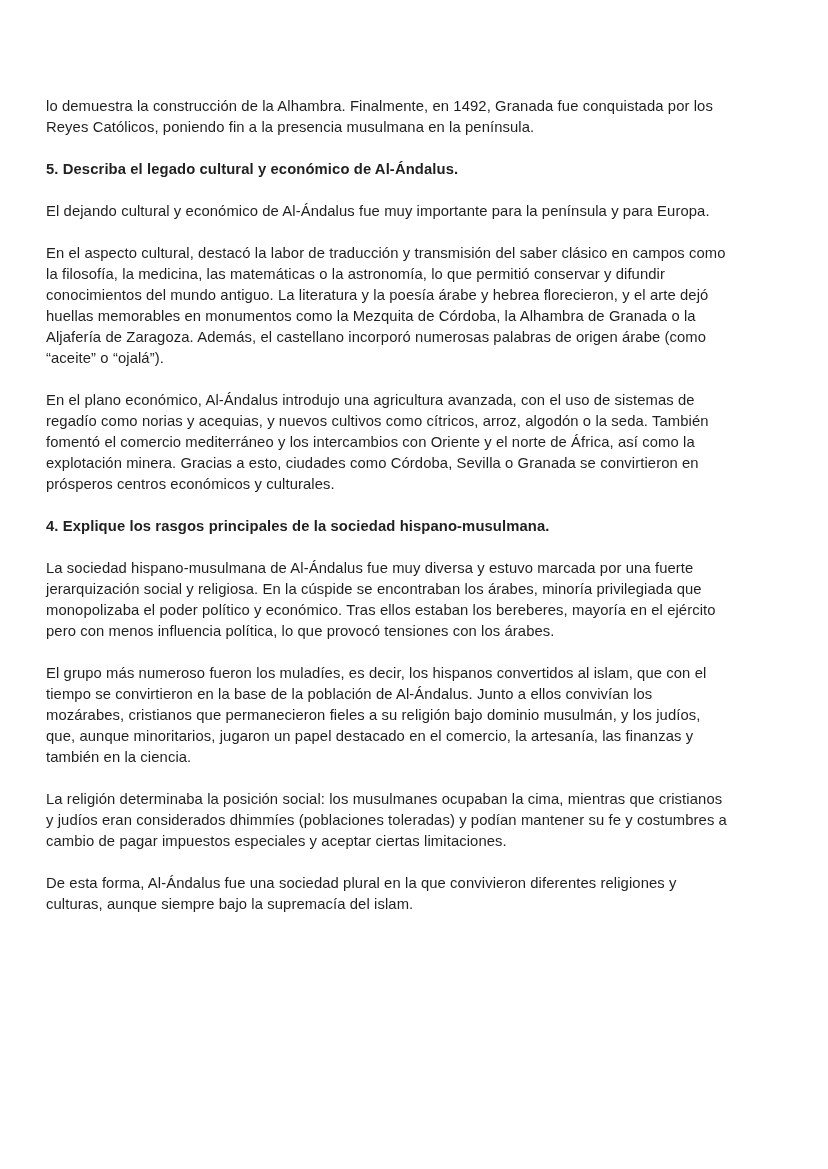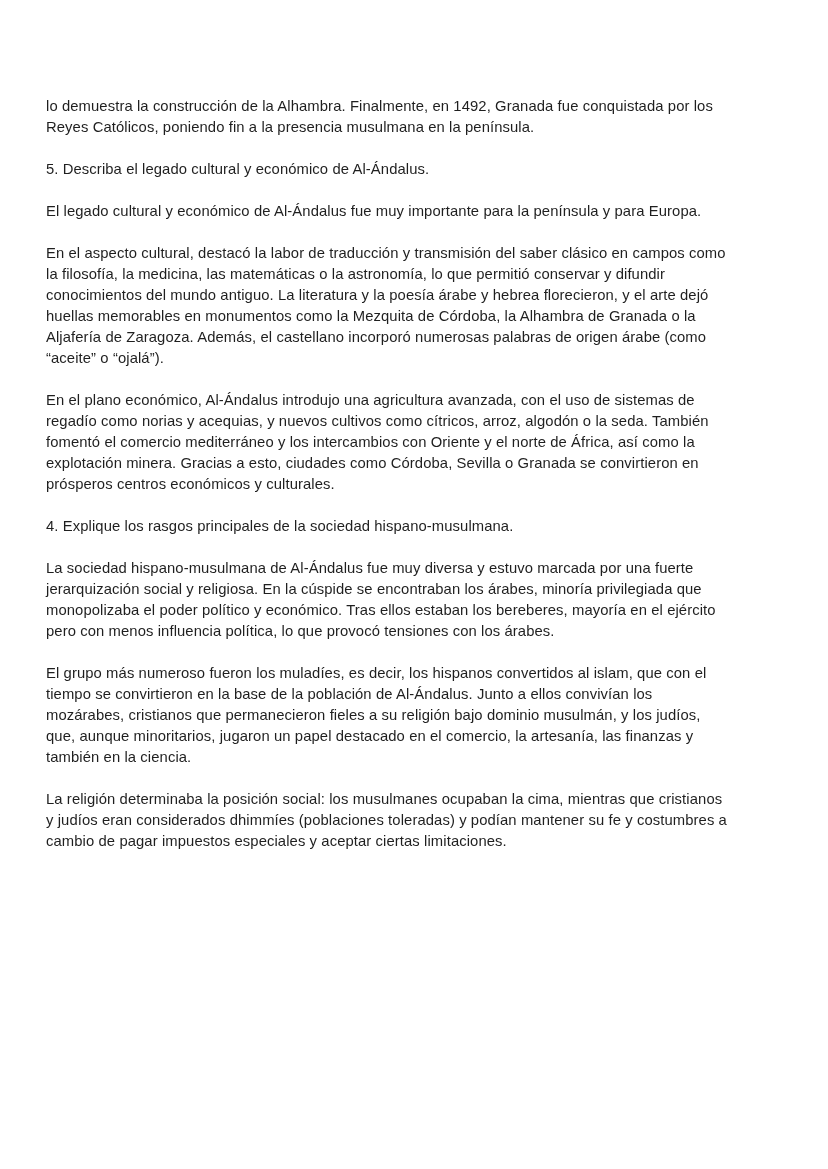--- a/index.html
+++ b/index.html
@@ -21,39 +21,40 @@
     padding: 96px 99px 40px 46px;
     background: #ffffff;
   }
   .block {
     font-size: 14.8px;
     line-height: 21px;
     margin: 0 0 21px 0;
     letter-spacing: 0.1px;
   }
   .heading {
-    font-weight: 400;
+    font-weight: 700;
   }
 </style>
 </head>
 <body>
 
 <div class="page">
   <p class="block">lo demuestra la construcción de la Alhambra. Finalmente, en 1492, Granada fue conquistada por los Reyes Católicos, poniendo fin a la presencia musulmana en la península.</p>
 
   <p class="block heading">5. Describa el legado cultural y económico de Al-Ándalus.</p>
 
-  <p class="block">El legado cultural y económico de Al-Ándalus fue muy importante para la península y para Europa.</p>
+  <p class="block">El dejando cultural y económico de Al-Ándalus fue muy importante para la península y para Europa.</p>
 
   <p class="block">En el aspecto cultural, destacó la labor de traducción y transmisión del saber clásico en campos como la filosofía, la medicina, las matemáticas o la astronomía, lo que permitió conservar y difundir conocimientos del mundo antiguo. La literatura y la poesía árabe y hebrea florecieron, y el arte dejó huellas memorables en monumentos como la Mezquita de Córdoba, la Alhambra de Granada o la Aljafería de Zaragoza. Además, el castellano incorporó numerosas palabras de origen árabe (como “aceite” o “ojalá”).</p>
 
   <p class="block">En el plano económico, Al-Ándalus introdujo una agricultura avanzada, con el uso de sistemas de regadío como norias y acequias, y nuevos cultivos como cítricos, arroz, algodón o la seda. También fomentó el comercio mediterráneo y los intercambios con Oriente y el norte de África, así como la explotación minera. Gracias a esto, ciudades como Córdoba, Sevilla o Granada se convirtieron en prósperos centros económicos y culturales.</p>
 
 
   <p class="block heading">4. Explique los rasgos principales de la sociedad hispano-musulmana.</p>
 
   <p class="block">La sociedad hispano-musulmana de Al-Ándalus fue muy diversa y estuvo marcada por una fuerte jerarquización social y religiosa. En la cúspide se encontraban los árabes, minoría privilegiada que monopolizaba el poder político y económico. Tras ellos estaban los bereberes, mayoría en el ejército pero con menos influencia política, lo que provocó tensiones con los árabes.</p>
 
   <p class="block">El grupo más numeroso fueron los muladíes, es decir, los hispanos convertidos al islam, que con el tiempo se convirtieron en la base de la población de Al-Ándalus. Junto a ellos convivían los mozárabes, cristianos que permanecieron fieles a su religión bajo dominio musulmán, y los judíos, que, aunque minoritarios, jugaron un papel destacado en el comercio, la artesanía, las finanzas y también en la ciencia.</p>
 
   <p class="block">La religión determinaba la posición social: los musulmanes ocupaban la cima, mientras que cristianos y judíos eran considerados dhimmíes (poblaciones toleradas) y podían mantener su fe y costumbres a cambio de pagar impuestos especiales y aceptar ciertas limitaciones.</p>
 
+  <p class="block">De esta forma, Al-Ándalus fue una sociedad plural en la que convivieron diferentes religiones y culturas, aunque siempre bajo la supremacía del islam.</p>
 </div>
 
 </body></html>

